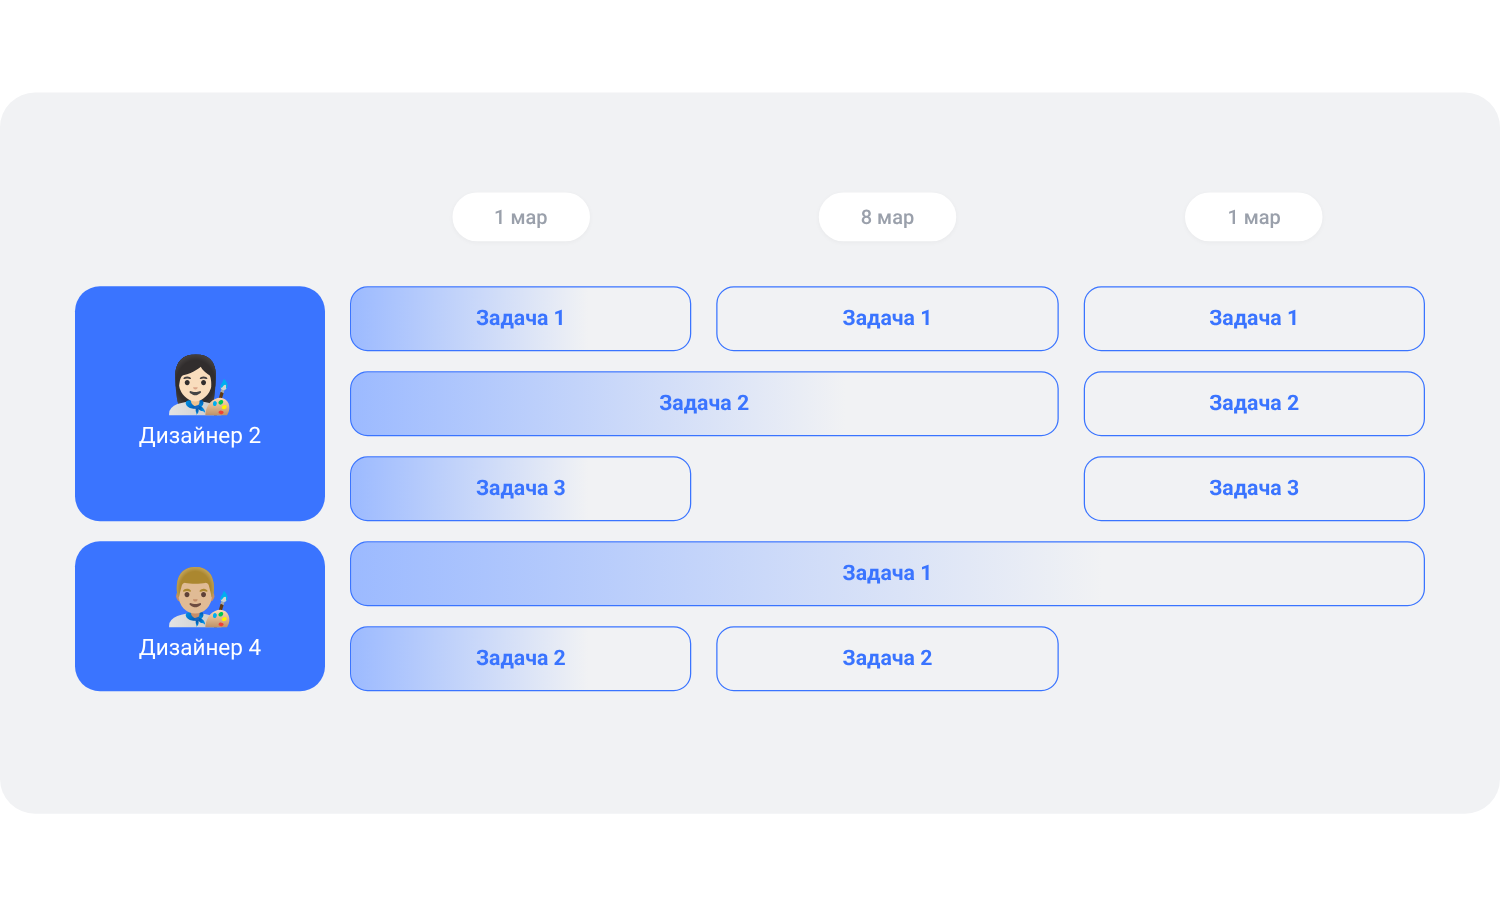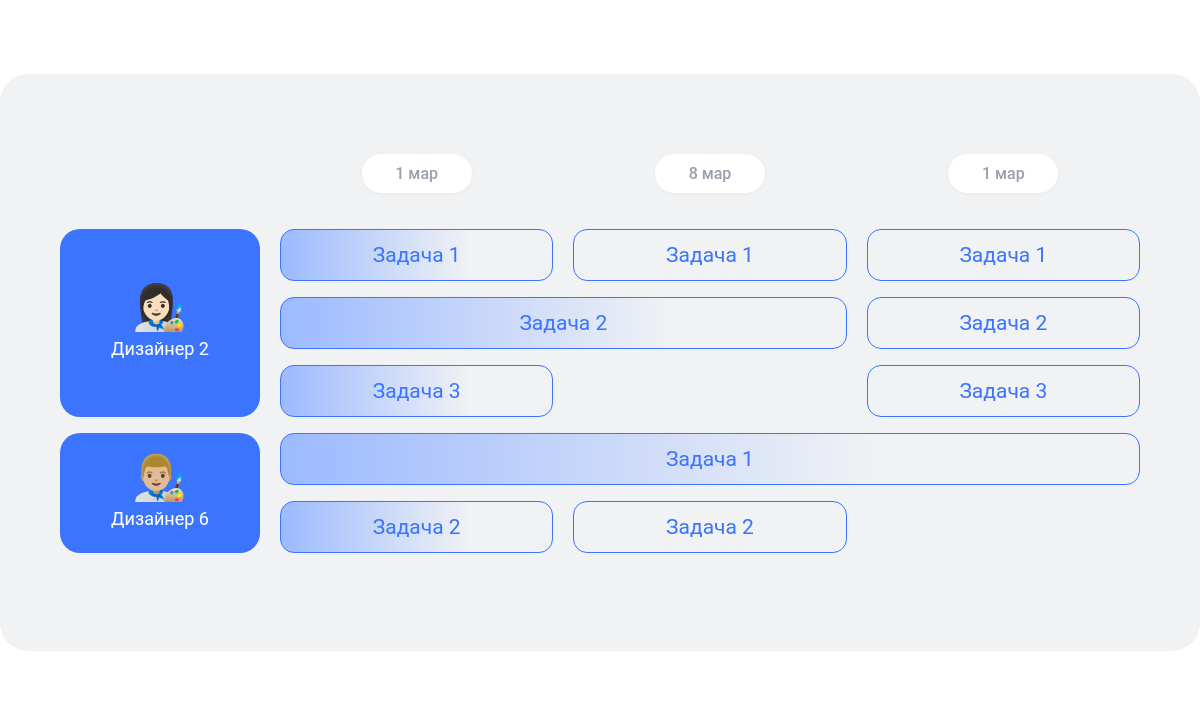--- a/index.html
+++ b/index.html
@@ -68,22 +68,22 @@
     row-gap: 16px;
   }
   .task {
     border: 1.5px solid #3a74ff;
     border-radius: 14px;
     height: 52px;
     display: flex;
     align-items: center;
     justify-content: center;
     color: #3a74ff;
-    font-size: 21px;
-    font-weight: 400;
+    font-size: 17px;
+    font-weight: 700;
     background: #f1f2f4;
   }
   .task.active {
     background: linear-gradient(90deg, #9cbaff 0%, #f1f2f4 70%);
   }
   
   .span-1 { grid-column: span 1; }
   .span-2 { grid-column: span 2; }
   .span-3 { grid-column: span 3; }
   .empty  { visibility: hidden; }
@@ -120,21 +120,21 @@
       <div class="task active span-2">Задача 2</div>
       <div class="task span-1">Задача 2</div>
 
       <div class="task active span-1">Задача 3</div>
       <div class="task span-1 empty"></div>
       <div class="task span-1">Задача 3</div>
     </div>
 
     <div class="designer-card" style="grid-row: span 2;">
       <div class="designer-emoji">👨🏼‍🎨</div>
-      <div class="designer-name">Дизайнер 6</div>
+      <div class="designer-name">Дизайнер 4</div>
     </div>
     <div class="tasks-col" style="grid-row: span 2;">
       <div class="task active span-3">Задача 1</div>
 
       <div class="task active span-1">Задача 2</div>
       <div class="task span-1">Задача 2</div>
       <div class="task span-1 empty"></div>
     </div>
 
   </div>

